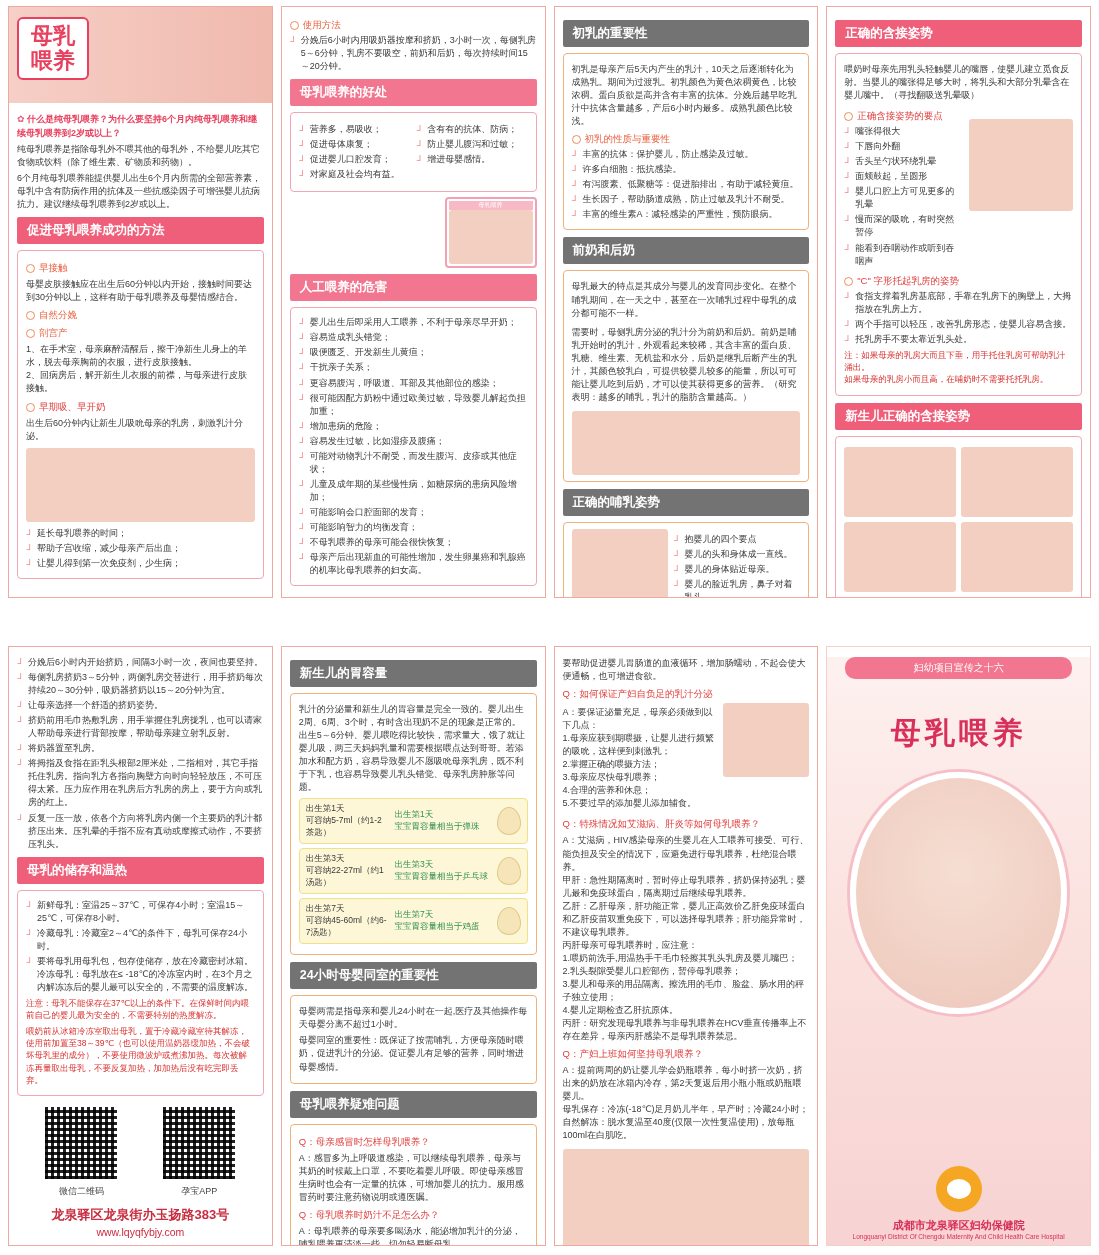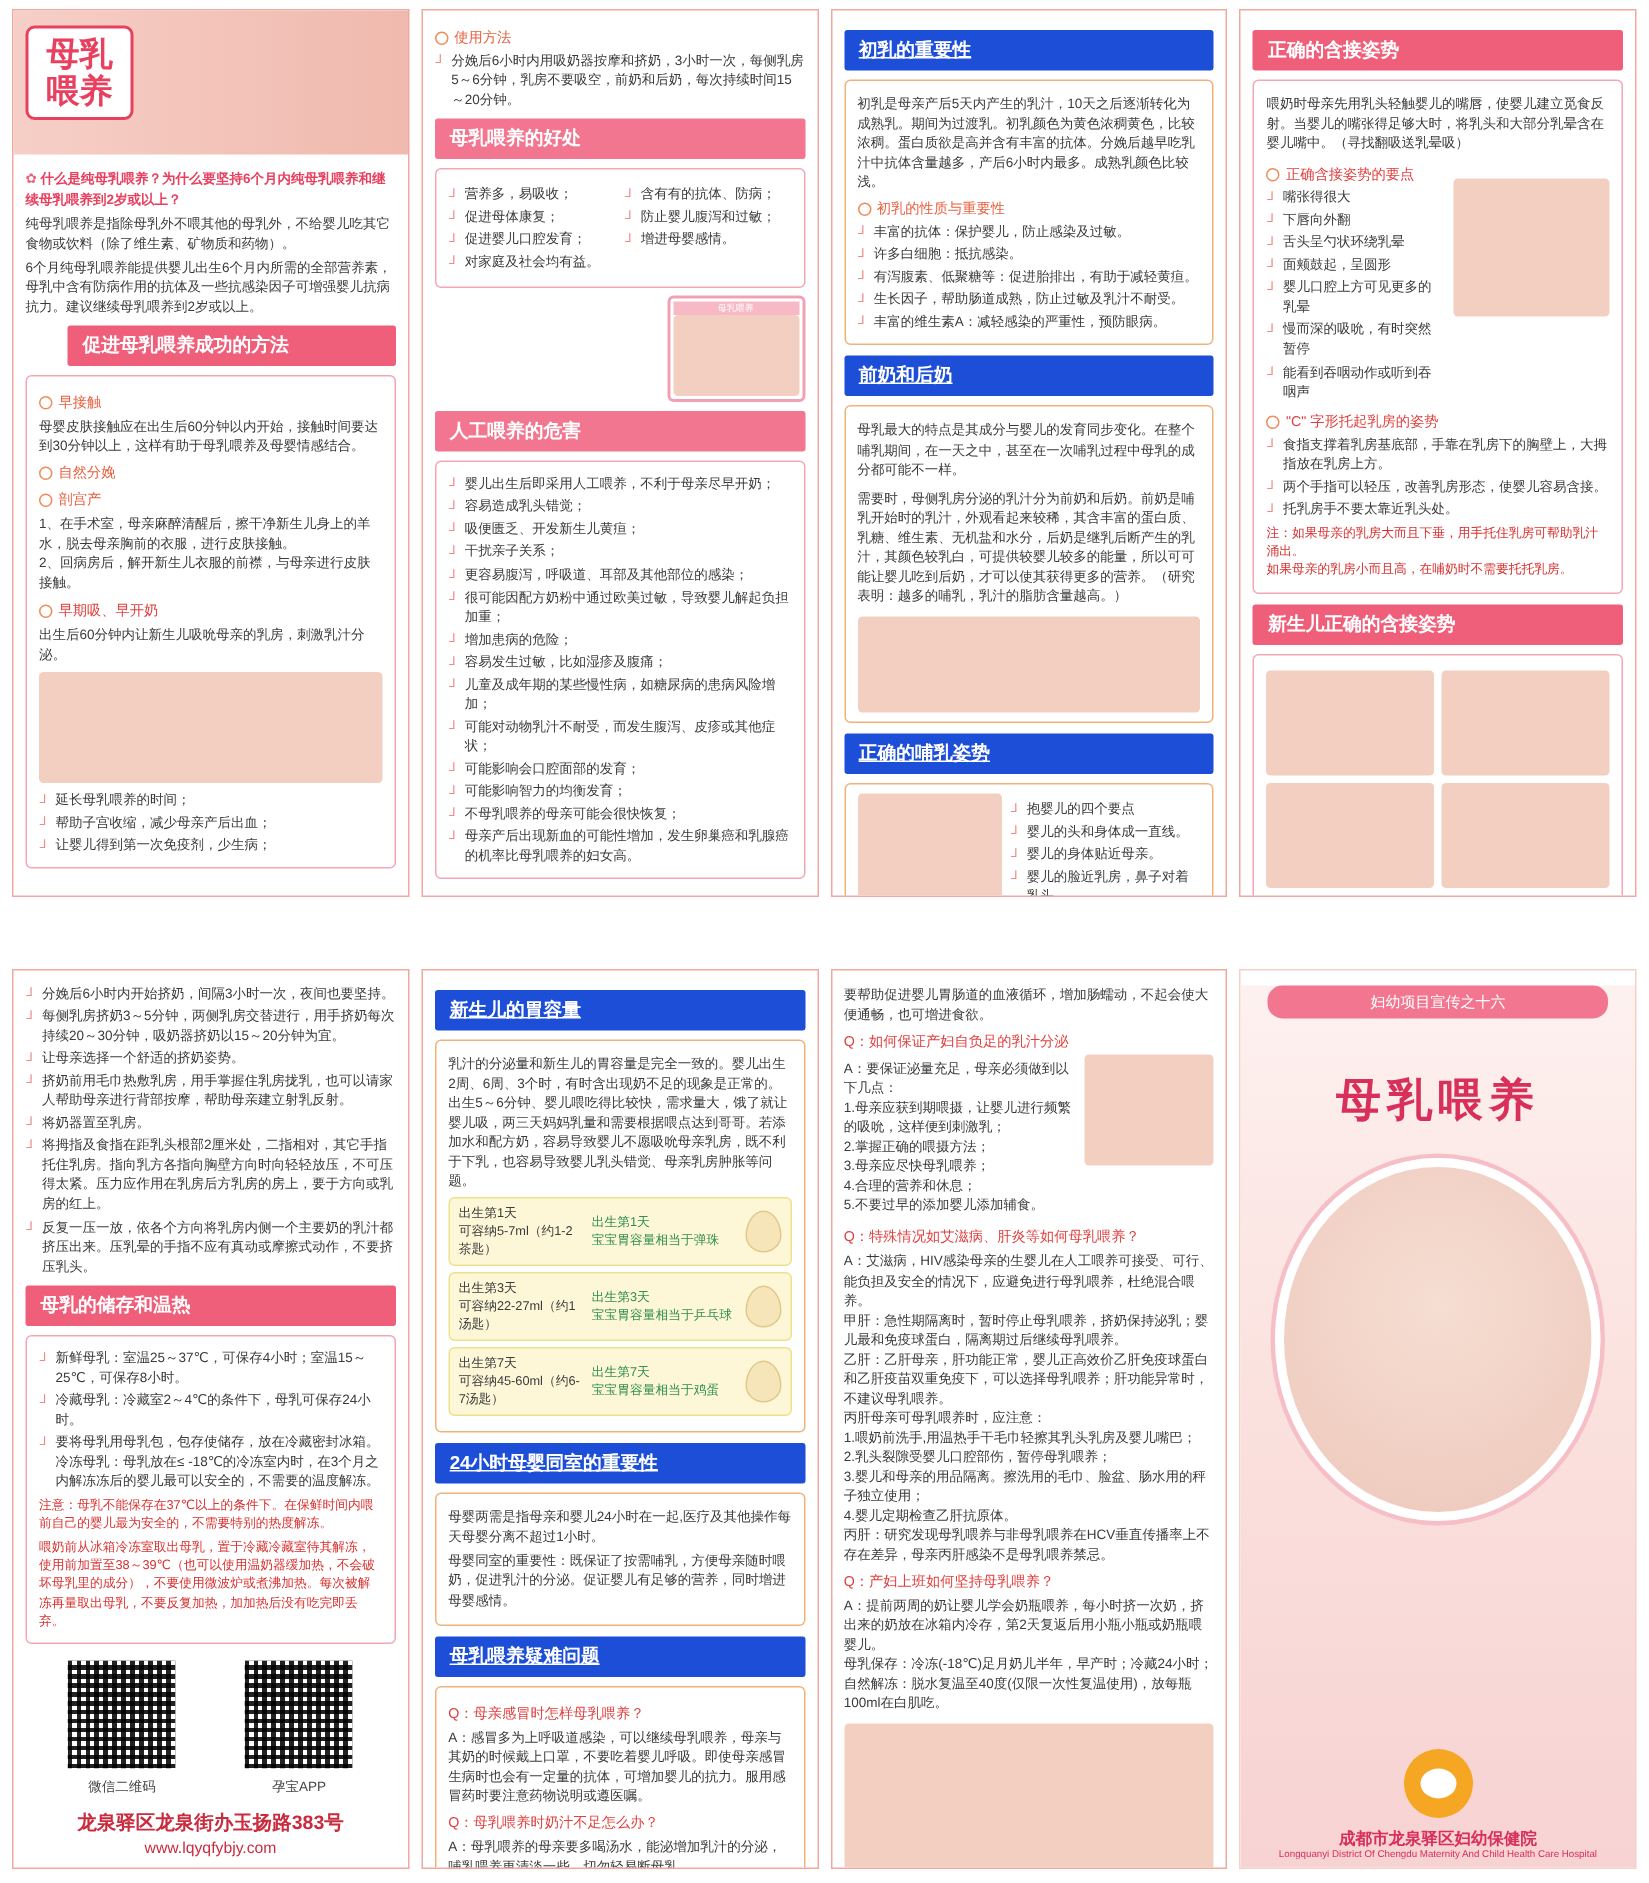--- a/index.html
+++ b/index.html
@@ -8,21 +8,21 @@
   .sheet{position:absolute;left:8px;right:8px;background:#fff;}
   .sheet-top{top:6px;height:592px;}
   .sheet-bot{top:646px;height:600px;}
   .panels{display:flex;height:100%;gap:8px;}
   .panel{flex:1;border:1px solid #f0a9a0;position:relative;overflow:hidden;padding:0;background:#fff;}
   .panel.noborder{border:1px solid #f6cfc8;}
   .inner{padding:7px 8px;}
   
   .hdr{position:relative;color:#fff;font-weight:bold;font-size:12.5px;padding:5px 10px;margin:6px 0 6px 0;border-radius:2px;}
   .hdr.pink{background:#f2768f;}
-  .hdr.orange{background:#1d4ed8;text-decoration:underline;}
+  .hdr.orange{background:#737373;}
   .hdr.deep{background:#ef5f7a;}
   .hdr:after{content:"";position:absolute;right:-1px;top:-6px;width:18px;height:18px;background:#fff;border-radius:3px;display:none;}
   .box{border:1px solid #f4b9b0;border-radius:4px;padding:6px 8px;margin-bottom:7px;}
   .box.pinkline{border-color:#f3a7b5;}
   .box.orangeline{border-color:#f0b279;}
   p{margin:3px 0;font-size:9px;line-height:1.45;}
   ul{margin:2px 0 2px 0;padding-left:0;list-style:none;}
   li{font-size:9px;line-height:1.45;margin:2px 0;position:relative;padding-left:11px;}
   li:before{content:"ᒧ";position:absolute;left:0;top:0;color:#f08a8a;font-size:8px;}
   .subttl{font-size:9.5px;font-weight:normal;color:#e8603f;margin:5px 0 2px 0;}
@@ -46,21 +46,21 @@
   .photo{background:#f3cfc2;border-radius:3px;}
   .badge-top{background:#f2768f;color:#fff;text-align:center;font-size:10px;padding:4px 0;border-radius:10px;margin:10px 18px 0 18px;}
   .cover-title{margin:34px 0 0 0;text-align:center;font-size:30px;color:#d8305a;font-weight:bold;letter-spacing:4px;}
   .cover-photo{margin:18px auto 0 auto;width:78%;height:230px;border-radius:50%;background:radial-gradient(circle at 50% 40%,#f6ded2,#eec7bb);border:6px solid #fff;box-shadow:0 0 0 3px #f6bfc8;}
   .logo-circle{width:46px;height:46px;border-radius:50%;background:#f5a623;margin:0 auto;position:relative;}
   .logo-circle:after{content:"";position:absolute;left:11px;top:13px;width:24px;height:20px;border-radius:50%;background:#fff;}
   .hospital{text-align:center;font-size:11px;font-weight:bold;color:#d8305a;margin-top:6px;}
   .hospital-en{text-align:center;font-size:6.5px;color:#d8305a;line-height:1.3;}
   .fourgrid{display:grid;grid-template-columns:1fr 1fr;gap:5px;margin:4px 0;}
   .fourgrid div{height:70px;background:#f2cfc0;border-radius:3px;}
-  .hdr-wrap{position:relative;margin-left:28px;}
+  .hdr-wrap{position:relative;}
 </style>
 </head>
 <body>
 
 <div class="page">
 
   <div class="sheet sheet-top">
     <div class="panels">
 
       <div class="panel">
@@ -137,22 +137,22 @@
           <div class="box pinkline">
             <ul>
               <li>婴儿出生后即采用人工喂养，不利于母亲尽早开奶；</li>
               <li>容易造成乳头错觉；</li>
               <li>吸便匮乏、开发新生儿黄疸；</li>
               <li>干扰亲子关系；</li>
               <li>更容易腹泻，呼吸道、耳部及其他部位的感染；</li>
               <li>很可能因配方奶粉中通过欧美过敏，导致婴儿解起负担加重；</li>
               <li>增加患病的危险；</li>
               <li>容易发生过敏，比如湿疹及腹痛；</li>
+              <li>可能对动物乳汁不耐受，而发生腹泻、皮疹或其他症状；</li>
               <li>儿童及成年期的某些慢性病，如糖尿病的患病风险增加；</li>
-              <li>可能对动物乳汁不耐受，而发生腹泻、皮疹或其他症状；</li>
               <li>可能影响会口腔面部的发育；</li>
               <li>可能影响智力的均衡发育；</li>
               <li>不母乳喂养的母亲可能会很快恢复；</li>
               <li>母亲产后出现新血的可能性增加，发生卵巢癌和乳腺癌的机率比母乳喂养的妇女高。</li>
             </ul>
           </div>
 
         </div>
       </div>
 

